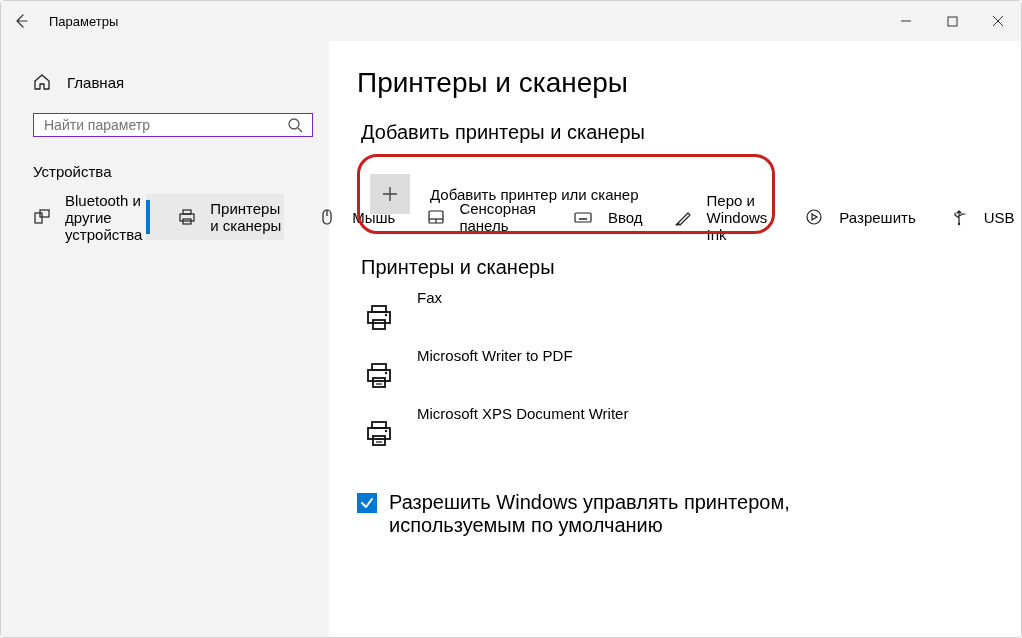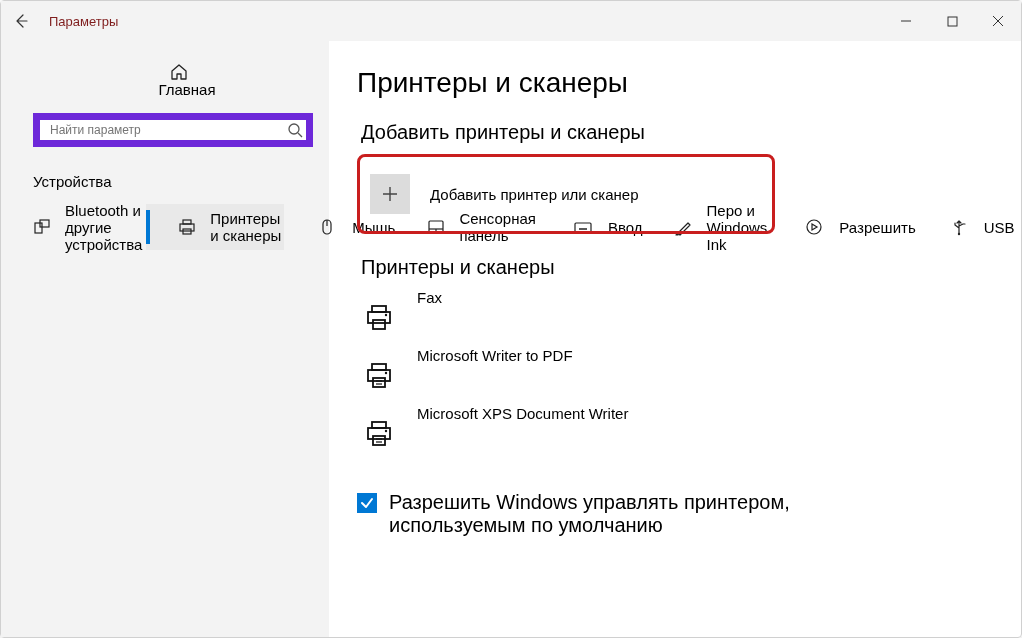--- a/index.html
+++ b/index.html
@@ -33,21 +33,21 @@
   .titlebar .back {
     width: 40px;
     height: 40px;
     display: flex;
     align-items: center;
     justify-content: center;
   }
   .titlebar .title {
     font-size: 13px;
     margin-left: 8px;
-    color: #7f1d1d;
+    color: #000000;
   }
   .titlebar .spacer { flex: 1; }
   .titlebar .wbtn {
     width: 46px;
     height: 40px;
     display: flex;
     align-items: center;
     justify-content: center;
     color: #222;
   }
@@ -63,34 +63,33 @@
     flex-direction: column;
     padding-top: 22px;
     box-sizing: border-box;
   }
   .home {
     display: flex;
     align-items: center;
     padding: 0 0 0 32px;
     height: 38px;
     font-size: 15px;
-    flex-direction: column;
   }
   .home .ico { width: 22px; display:flex; align-items:center; }
   .home .txt { margin-left: 12px; }
   .searchwrap {
     margin: 12px 16px 4px 32px;
   }
   .search {
     width: 100%;
     box-sizing: border-box;
-    height: 34px;
-    border: 7px solid #6d28d9;
+    height: 24px;
+    border: 1px solid #6d28d9;
     background: #fff;
-    font-size: 12px;
+    font-size: 14px;
     padding: 0 34px 0 10px;
     outline: none;
   }
   .searchrel { position: relative; }
   .searchicon {
     position: absolute;
     right: 10px;
     top: 50%;
     transform: translateY(-50%);
     pointer-events: none;
@@ -143,21 +142,21 @@
     font-weight: 400;
     margin: 0 0 22px 0;
   }
   .main h2 {
     font-size: 20px;
     font-weight: 400;
     margin: 12px 0 10px 4px;
   }
   .highlight {
     border: 3px solid #c91e1e;
-    border-radius: 8px;
+    border-radius: 20px;
     padding: 6px;
     margin: 6px 0 22px 0;
     max-width: 400px;
   }
   .addrow {
     display: flex;
     align-items: center;
     height: 62px;
   }
   .addbox {

